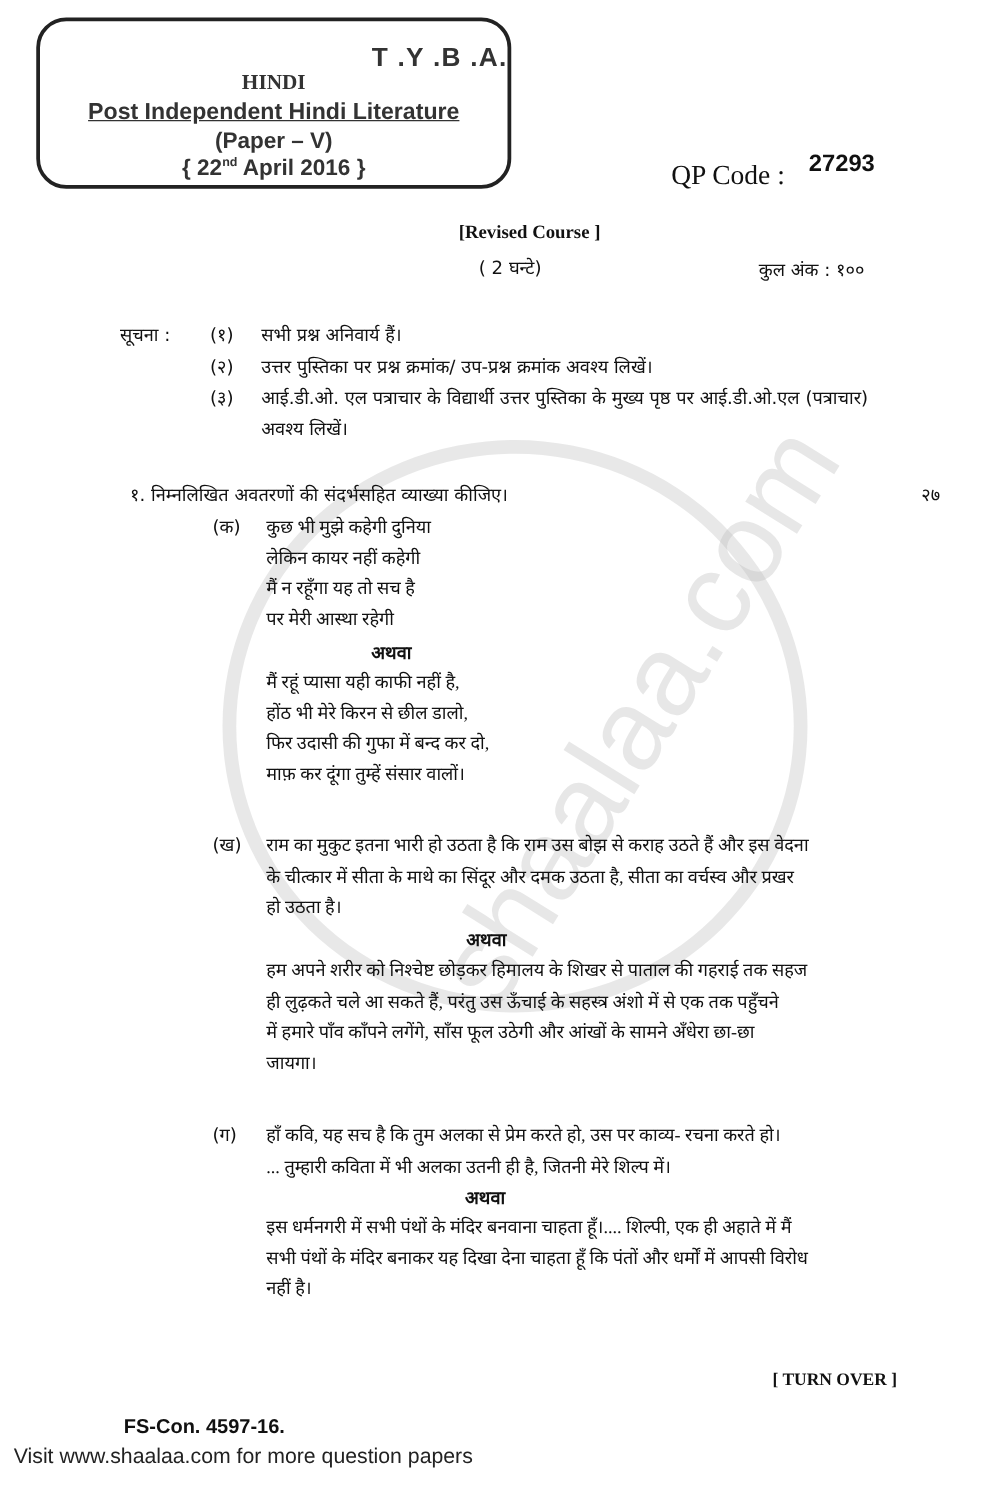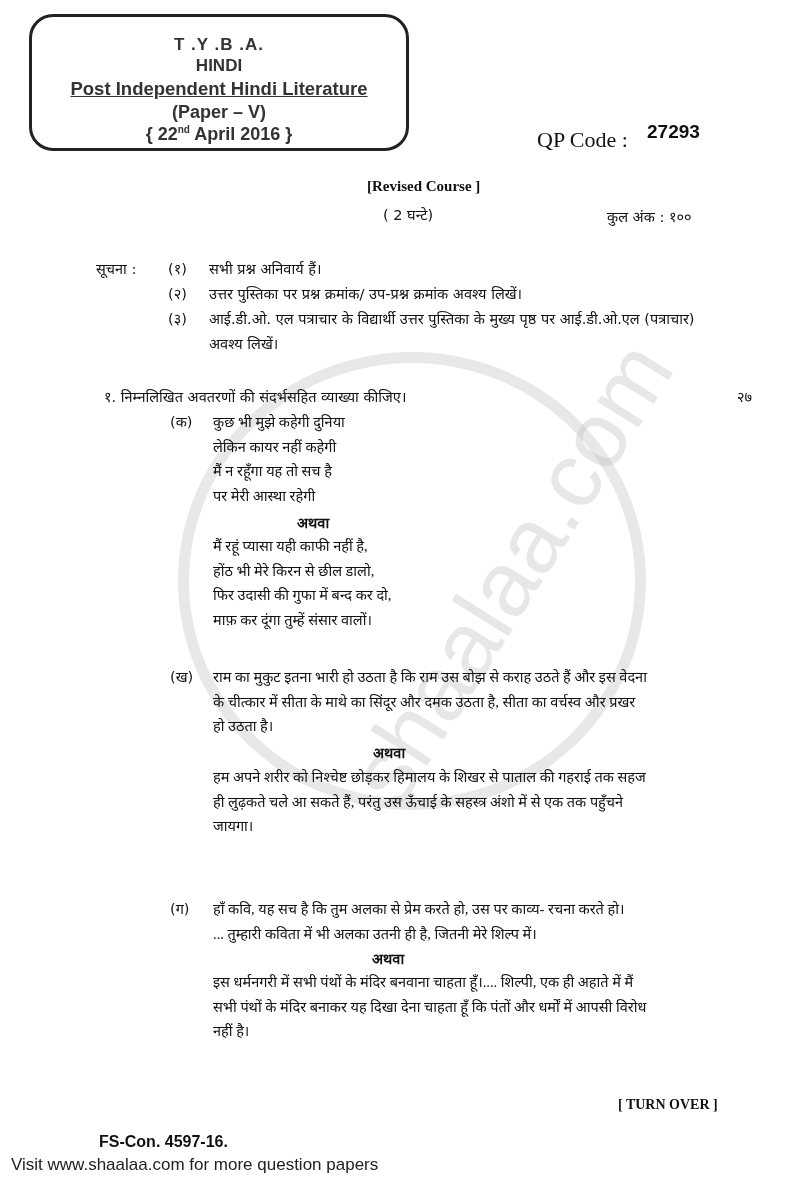--- a/index.html
+++ b/index.html
@@ -1,21 +1,21 @@
 <!DOCTYPE html>
 <html><head>
 <meta charset="utf-8">
 <style>
   html, body { margin:0; padding:0; background:#ffffff; }
   body { width:800px; height:1193px; position:relative; overflow:hidden; color:#111; font-family:"DejaVu Sans", sans-serif; }
   .abs { position:absolute; }
   .header-box { left:29px; top:14px; width:380px; height:137px; border:3px solid #222; border-radius:24px; box-sizing:border-box; }
   .hb-line { position:absolute; left:0; width:100%; text-align:center; font-family:"Liberation Sans", sans-serif; font-weight:bold; color:#333; }
-  .hb1 { top:18px; font-size:17px; letter-spacing:1px; }
-  .hb2 { top:39px; font-size:17px; }
+  .hb1 { top:18px; font-size:21px; letter-spacing:1px;text-align:right; }
+  .hb2 { top:39px; font-size:17px;font-family:Liberation Serif, serif; }
   .hb3 { top:61px; font-size:18.5px; text-decoration:underline; }
   .hb4 { top:85px; font-size:18px; }
   .hb5 { top:107px; font-size:18px; }
   .hb5 sup { font-size:10px; vertical-align:7px; }
   .qp { left:537px; top:127px; font-family:"Liberation Serif", serif; font-weight:normal; font-size:22px; }
   .qp-num { left:647px; top:121px; font-family:"Liberation Sans", sans-serif; font-weight:bold; font-size:19px; }
   .revised { left:367px; top:178px; font-family:"Liberation Serif", serif; font-weight:bold; font-size:15px;text-align:center; }
   .hours { left:383px; top:203px; font-size:14.5px; }
   .marks { left:607px; top:205px; font-size:14.5px; }
   .deva { font-family:"DejaVu Sans", sans-serif; font-size:14.5px; line-height:24.5px; }
@@ -90,20 +90,21 @@
   <div class="sub-label" style="top:0;">(ख)</div>
   <div class="sub-body para" style="top:0;">
     <div>राम का मुकुट इतना भारी हो उठता है कि राम उस बोझ से कराह उठते हैं और इस वेदना</div>
     <div>के चीत्कार में सीता के माथे का सिंदूर और दमक उठता है, सीता का वर्चस्व और प्रखर</div>
     <div>हो उठता है।</div>
   </div>
   <div class="athava" style="left:373px; top:76px;">अथवा</div>
   <div class="sub-body para" style="top:100px;">
     <div>हम अपने शरीर को निश्चेष्ट छोड़कर हिमालय के शिखर से पाताल की गहराई तक सहज</div>
     <div>ही लुढ़कते चले आ सकते हैं, परंतु उस ऊँचाई के सहस्त्र अंशो में से एक तक पहुँचने</div>
+    <div>में हमारे पाँव काँपने लगेंगे, साँस फूल उठेगी और आंखों के सामने अँधेरा छा-छा</div>
     <div>जायगा।</div>
   </div>
 </div>
 
 <div class="abs deva" style="left:0; top:897px; width:800px;">
   <div class="sub-label" style="top:0;">(ग)</div>
   <div class="sub-body para" style="top:0;">
     <div>हाँ कवि, यह सच है कि तुम अलका से प्रेम करते हो, उस पर काव्य- रचना करते हो।</div>
     <div>... तुम्हारी कविता में भी अलका उतनी ही है, जितनी मेरे शिल्प में।</div>
   </div>

